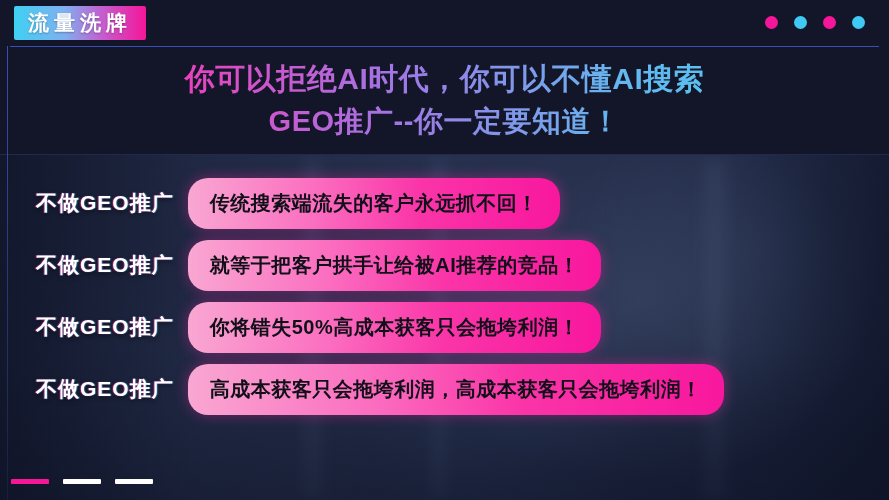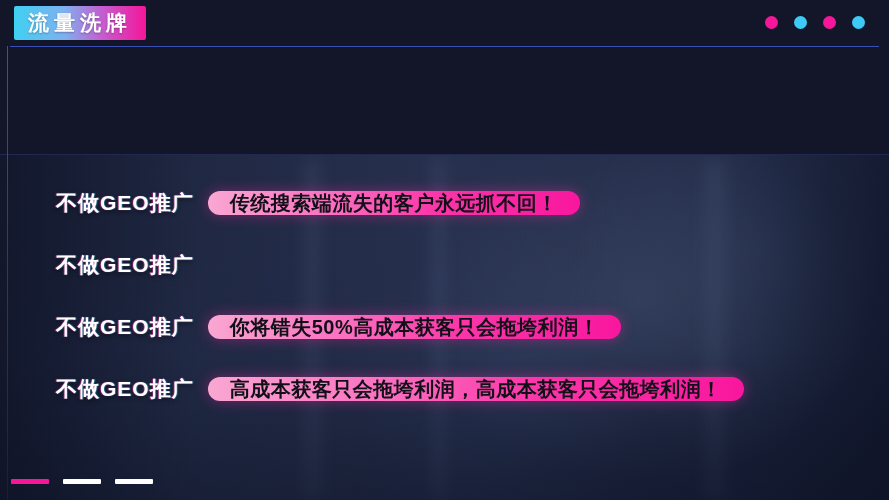--- a/index.html
+++ b/index.html
@@ -119,33 +119,33 @@
   
   .rows {
     position: absolute;
     left: 0; top: 172px;
     width: 889px;
   }
   .claim-row {
     display: flex;
     align-items: center;
     height: 62px;
-    padding-left: 56px;
+    padding-left: 36px;
   }
   .claim-label {
     font-size: 21px;
     font-weight: bold;
     color: #ffffff;
     letter-spacing: 1px;
     white-space: nowrap;
     text-shadow: -1px 0 1px rgba(255,40,170,0.55), 1px 0 1px rgba(60,210,245,0.45), 0 2px 4px rgba(0,0,0,0.5);
   }
   .claim-pill {
     margin-left: 14px;
-    height: 24px;
+    height: 51px;
     display: flex;
     align-items: center;
     padding: 0 22px;
     border-radius: 20px;
     background: linear-gradient(90deg, #f9a7d2 0%, #fb6ec0 34%, #fa35a8 62%, #f8179e 100%);
     box-shadow: 0 0 14px rgba(249,40,165,0.40);
   }
   .claim-pill .pill-text {
     font-size: 20px;
     font-weight: bold;
@@ -202,30 +202,37 @@
     <span class="logo-text">流量洗牌</span>
   </div>
 
   <div class="dot-row">
     <span class="dot" style="background: rgb(245, 22, 154);"></span>
     <span class="dot" style="background: rgb(63, 201, 245);"></span>
     <span class="dot" style="background: rgb(245, 22, 154);"></span>
     <span class="dot" style="background: rgb(63, 201, 245);"></span>
   </div>
 
+  <div class="headline">
+    <div class="hl-line line1">你可以拒绝AI时代，你可以不懂AI搜索</div>
+    <div class="hl-line line2">GEO推广--你一定要知道！</div>
+  </div>
 
   <div class="rows">
     <div class="claim-row">
       <span class="claim-label">不做GEO推广</span>
       <span class="claim-pill">
         <span class="pill-text">传统搜索端流失的客户永远抓不回！</span>
       </span>
     </div>
     <div class="claim-row">
       <span class="claim-label">不做GEO推广</span>
+      <span class="claim-pill">
+        <span class="pill-text">就等于把客户拱手让给被AI推荐的竞品！</span>
+      </span>
     </div>
     <div class="claim-row">
       <span class="claim-label">不做GEO推广</span>
       <span class="claim-pill">
         <span class="pill-text">你将错失50%高成本获客只会拖垮利润！</span>
       </span>
     </div>
     <div class="claim-row">
       <span class="claim-label">不做GEO推广</span>
       <span class="claim-pill">

